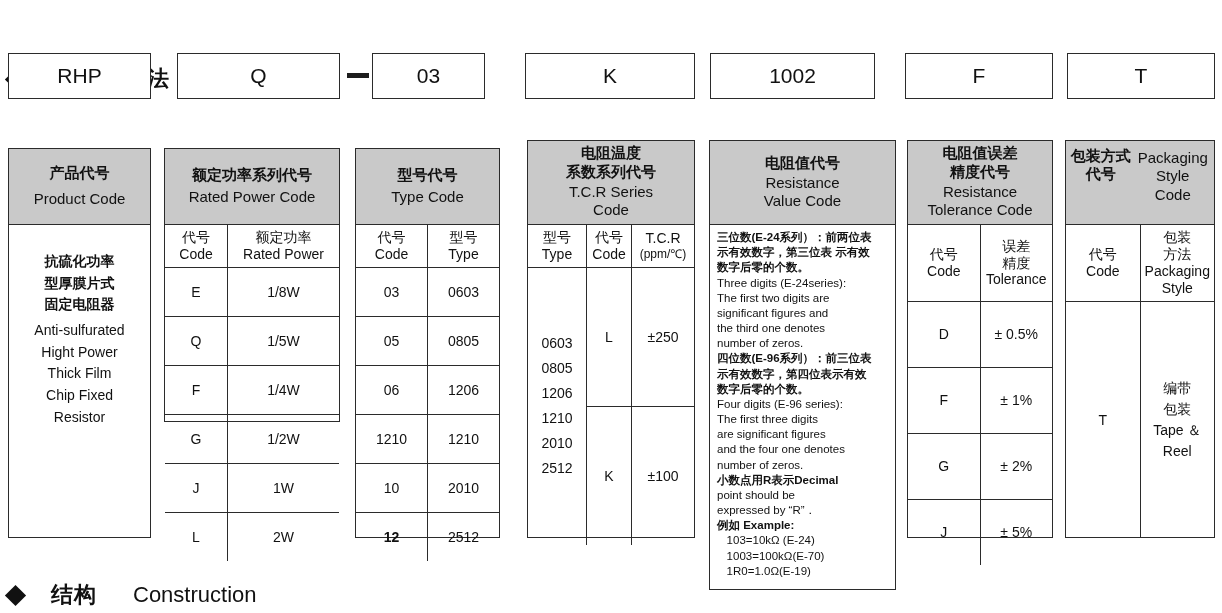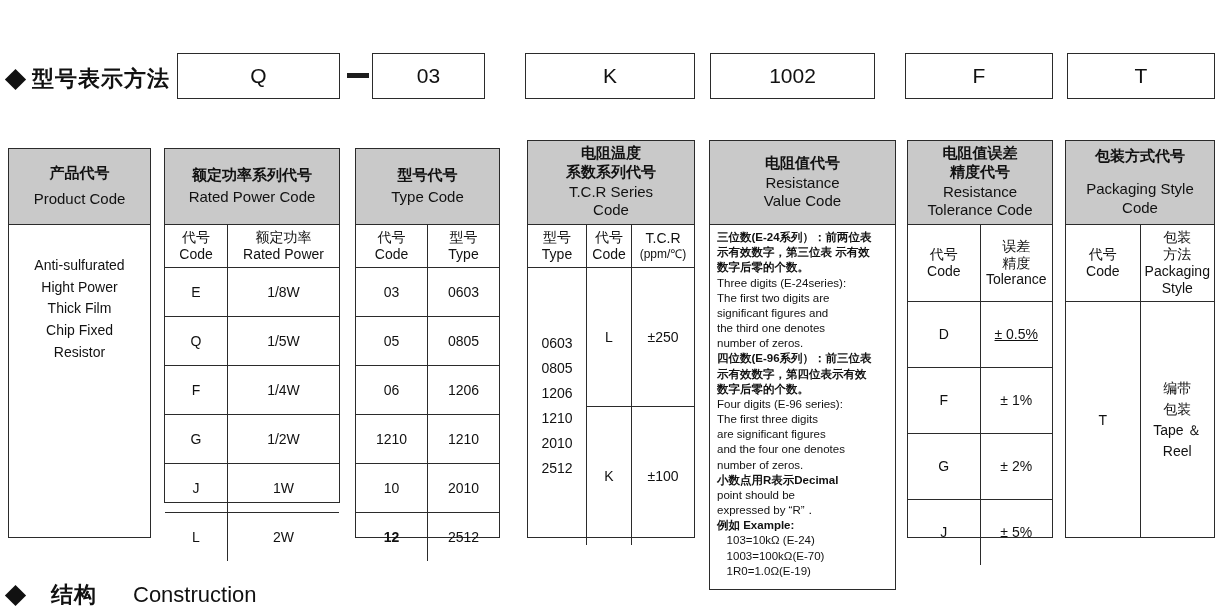--- a/index.html
+++ b/index.html
@@ -147,20 +147,23 @@
     <span class="heading-cn">型号表示方法</span>
     <span class="heading-en">Part Number</span>
   </div>
 
   <div class="section-heading" id="heading-construction">
     <span class="diamond"></span>
     <span class="heading-cn">结构</span>
     <span class="heading-en">Construction</span>
   </div>
 
+  <div class="code-box" style="left:8px; top:53px; width:143px;">
+    <span>RHP</span>
+  </div>
   <div class="code-box" style="left:177px; top:53px; width:163px;">
     <span>Q</span>
   </div>
   <div class="dash" style="left:347px; top:73px;"></div>
   <div class="code-box" style="left:372px; top:53px; width:113px;">
     <span>03</span>
   </div>
   <div class="code-box" style="left:525px; top:53px; width:170px;">
     <span>K</span>
   </div>
@@ -173,29 +176,32 @@
   <div class="code-box" style="left:1067px; top:53px; width:148px;">
     <span>T</span>
   </div>
 
   <div class="col" style="left:8px; top:148px; width:143px; height:390px;">
     <div class="col-title" style="height:76px; display:flex; flex-direction:column; justify-content:center;">
       <span class="t-cn">产品代号</span>
       <span class="t-en" style="margin-top:8px;">Product Code</span>
     </div>
     <div class="body-text" style="padding-top:26px;">
+      <div class="cn" style="white-space:pre-line;">抗硫化功率
+型厚膜片式
+固定电阻器</div>
       <div class="en" style="white-space:pre-line; margin-top:4px;">Anti-sulfurated
 Hight Power
 Thick Film
 Chip Fixed
 Resistor</div>
     </div>
   </div>
 
-  <div class="col" style="left:164px; top:148px; width:176px; height:355px;">
+  <div class="col" style="left:164px; top:148px; width:176px; height:274px;">
     <div class="col-title" style="height:76px; display:flex; flex-direction:column; justify-content:center;">
       <span class="t-cn">额定功率系列代号</span>
       <span class="t-en" style="margin-top:3px;">Rated Power Code</span>
     </div>
     <table class="sub">
       <tbody>
           <tr>
         <td class="head" style="border-top:none; border-left:none; width:60px;">
           <span class="cn">代号</span>
           <span class="en">Code</span>
@@ -371,40 +377,40 @@
           <span class="en">Code</span>
         </td>
         <td class="head" style="border-top:none; border-right:none;">
           <span class="cn" style="white-space:pre-line;">误差
 精度</span>
           <span class="en">Tolerance</span>
         </td>
       </tr>
       <tr>
         <td style="border-left:none; height:57px;">D</td>
-        <td style="border-right:none;text-decoration:underline;">± 0.5%</td>
+        <td style="border-right:none;">± 0.5%</td>
       </tr>
       <tr>
         <td style="border-left:none; height:57px;">F</td>
         <td style="border-right:none;">± 1%</td>
       </tr>
       <tr>
         <td style="border-left:none; height:57px;">G</td>
         <td style="border-right:none;">± 2%</td>
       </tr>
       <tr>
         <td style="border-left:none; border-bottom:none; height:57px;">J</td>
         <td style="border-right:none; border-bottom:none;">± 5%</td>
       </tr>
     </tbody>
       </table>
   </div>
 
   <div class="col" style="left:1065px; top:140px; width:150px; height:398px;">
-    <div class="col-title" style="height:84px; display:flex; flex-direction:column; justify-content:space-between;">
+    <div class="col-title" style="height:84px; display:flex; flex-direction:row; justify-content:flex-start;">
       <span class="t-cn">包装方式代号</span>
       <span class="t-en" style="white-space:pre-line; margin-top:2px;">Packaging Style
 Code</span>
     </div>
     <table class="sub">
       <tbody>
           <tr>
         <td class="head" style="border-top:none; border-left:none; height:68px;">
           <span class="cn">代号</span>
           <span class="en">Code</span>

